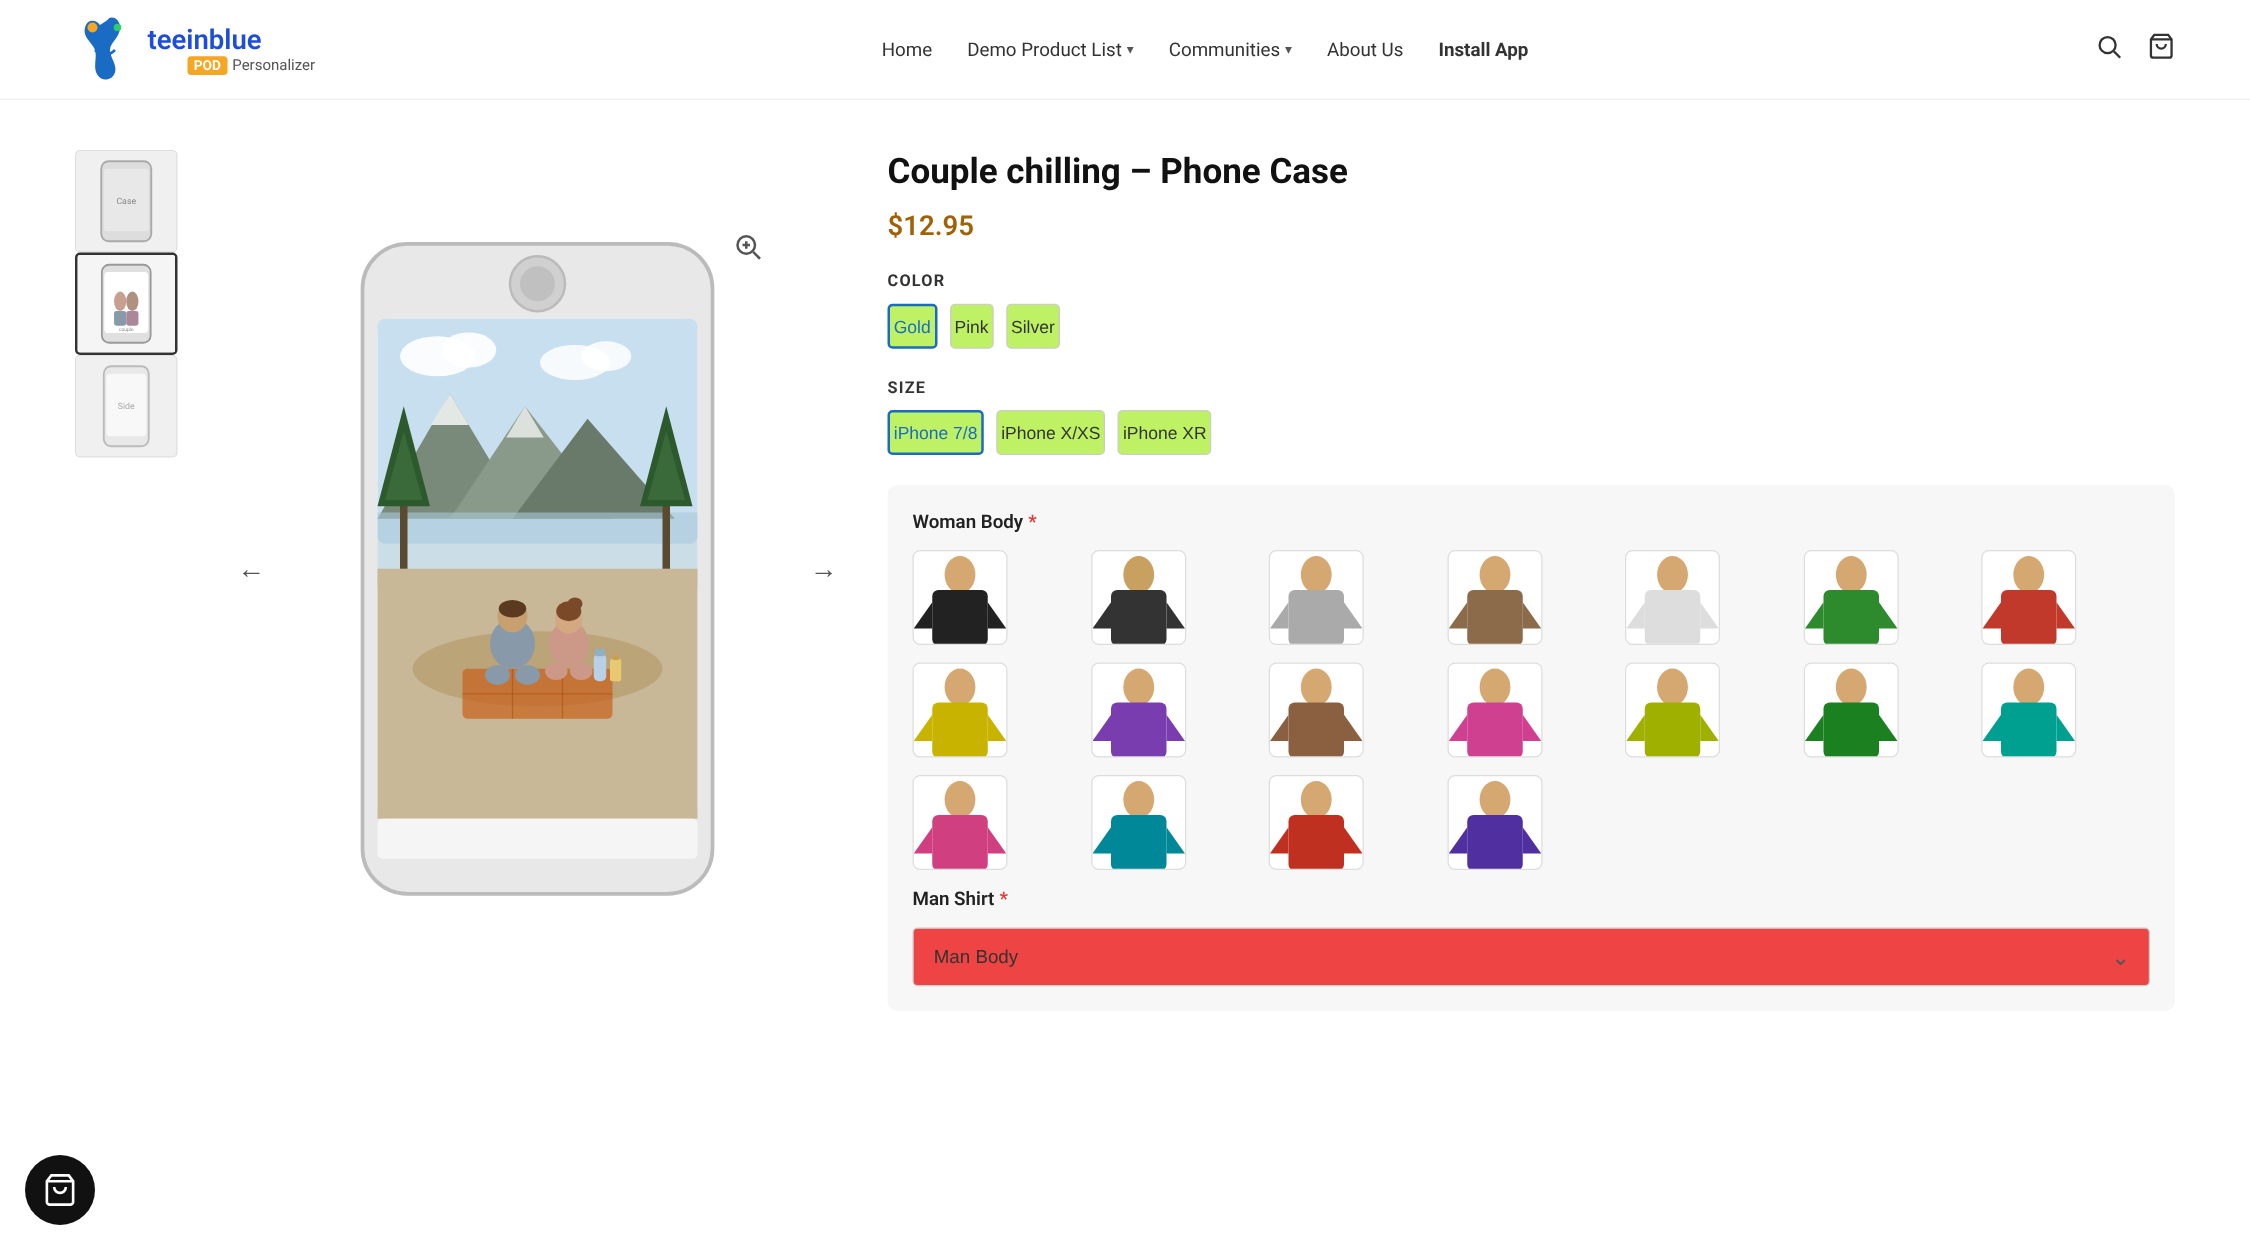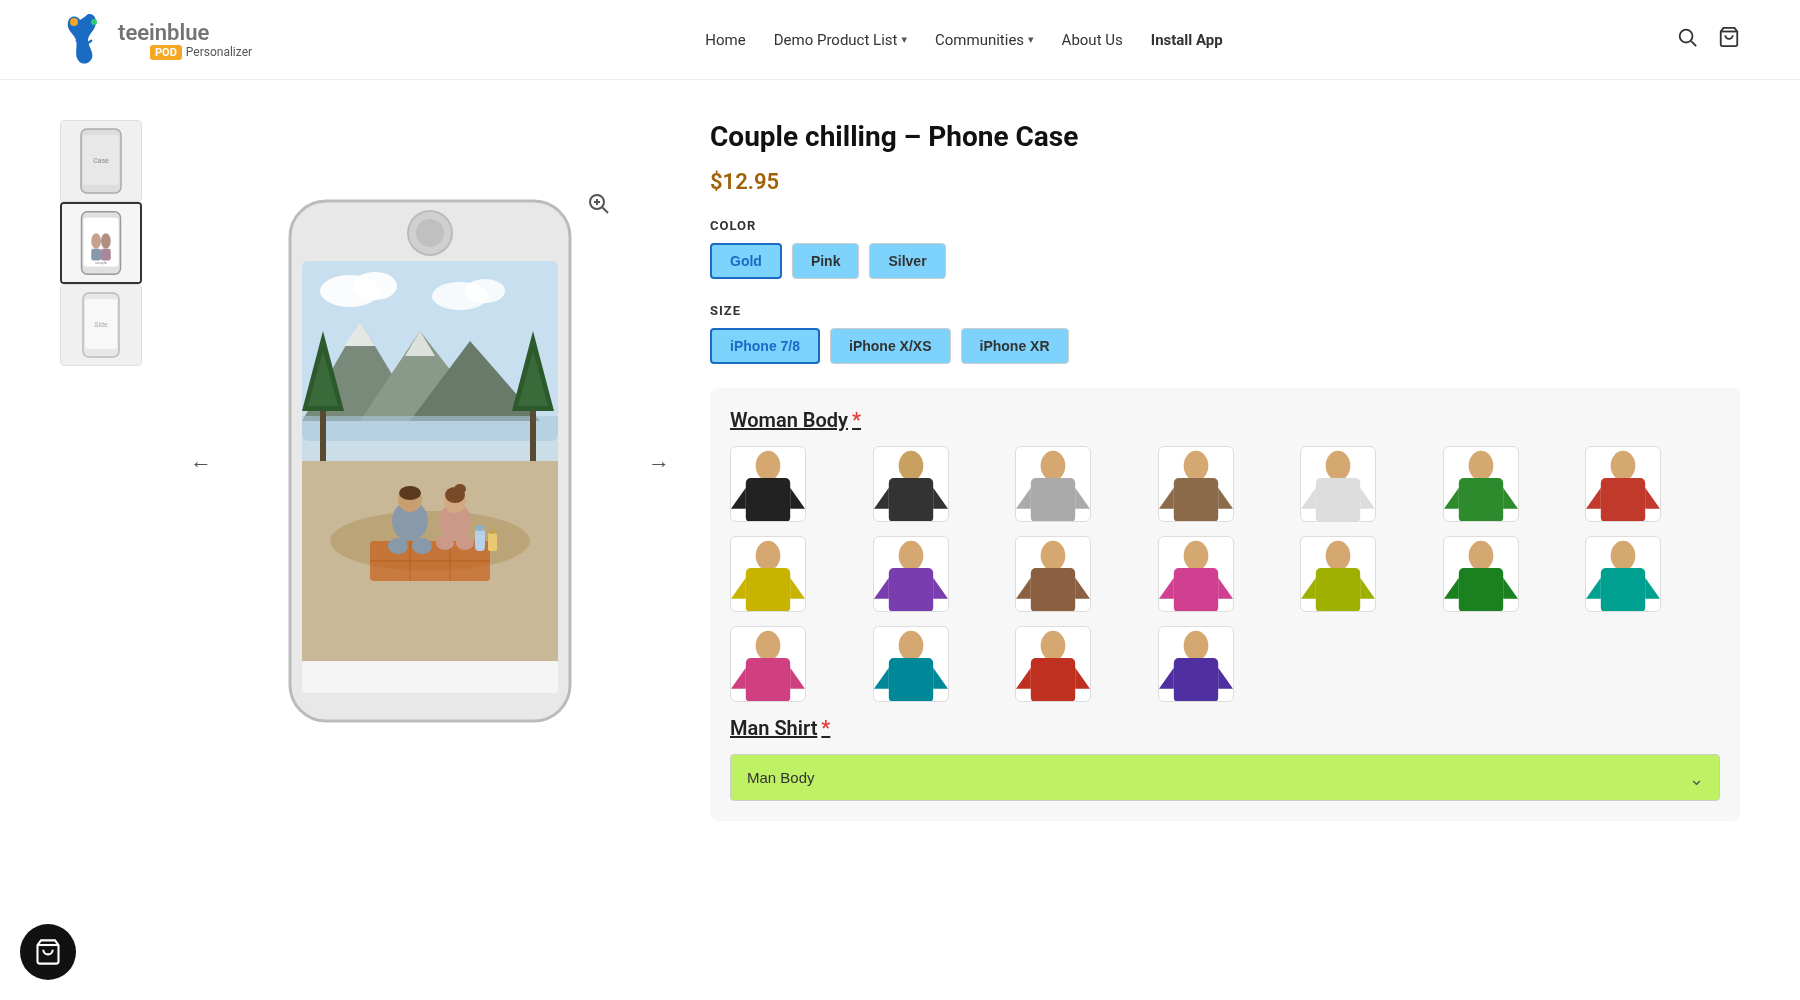--- a/index.html
+++ b/index.html
@@ -23,21 +23,21 @@
       width: 48px;
       height: 56px;
     }
     .logo-text-block {
       display: flex;
       flex-direction: column;
     }
     .logo-name {
       font-size: 22px;
       font-weight: 600;
-      color: #737373;
+      color: #1d4ed8;
     }
     .logo-sub {
       display: flex;
       align-items: center;
       gap: 4px;
       font-size: 12px;
     }
     .pod-badge {
       background: #f5a623;
       color: #fff;
@@ -180,47 +180,45 @@
       margin-bottom: 10px;
       text-transform: uppercase;
     }
     .option-buttons {
       display: flex;
       gap: 10px;
       margin-bottom: 24px;
       flex-wrap: wrap;
     }
     .option-btn {
-      padding: 8px 18px;
+      padding: 8px 3px;
       border: 1px solid #ccc;
       border-radius: 4px;
-      background: #7dd3fc;
+      background: #bef264;
       cursor: pointer;
       font-size: 14px;
       color: #333;
-      font-weight: bold;
     }
     .option-btn.selected {
       border: 2px solid #1a6bc4;
       color: #1a6bc4;
     }
 
     
     .custom-panel {
       background: #f7f7f7;
       border-radius: 8px;
       padding: 20px;
       margin-top: 8px;
     }
     .custom-section-title {
-      font-size: 20px;
+      font-size: 15px;
       font-weight: 600;
       color: #222;
       margin-bottom: 14px;
-      text-decoration: underline;
     }
     .required-dot {
       color: #e53935;
       margin-left: 4px;
     }
     .outfit-grid {
       display: grid;
       grid-template-columns: repeat(7, 1fr);
       gap: 8px;
       margin-bottom: 14px;
@@ -242,21 +240,21 @@
     .man-shirt-section {
     }
     .dropdown-wrapper {
       position: relative;
     }
     .dropdown-select {
       width: 100%;
       padding: 14px 16px;
       border: 1px solid #ccc;
       border-radius: 4px;
-      background: #bef264;
+      background: #ef4444;
       font-size: 15px;
       color: #333;
       appearance: none;
       cursor: pointer;
     }
     .dropdown-chevron {
       position: absolute;
       right: 16px;
       top: 50%;
       transform: translateY(-50%);

